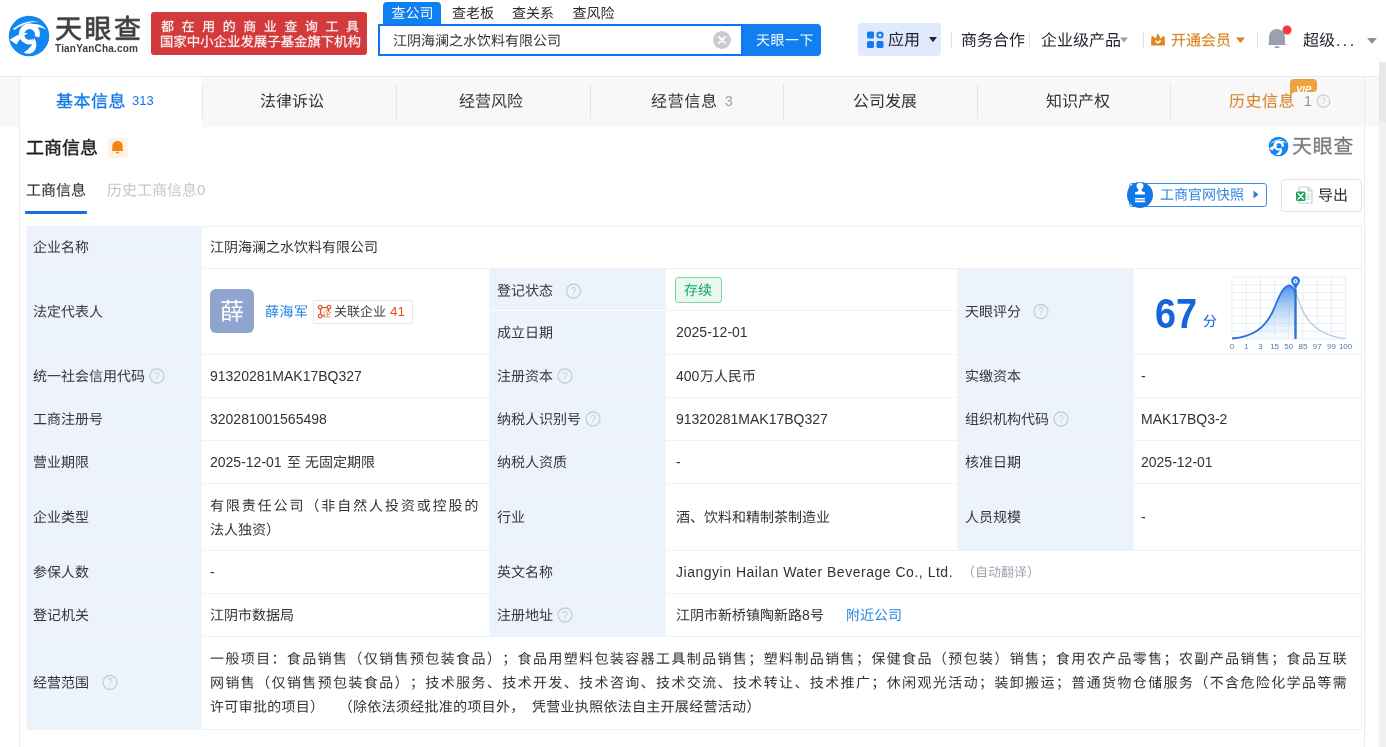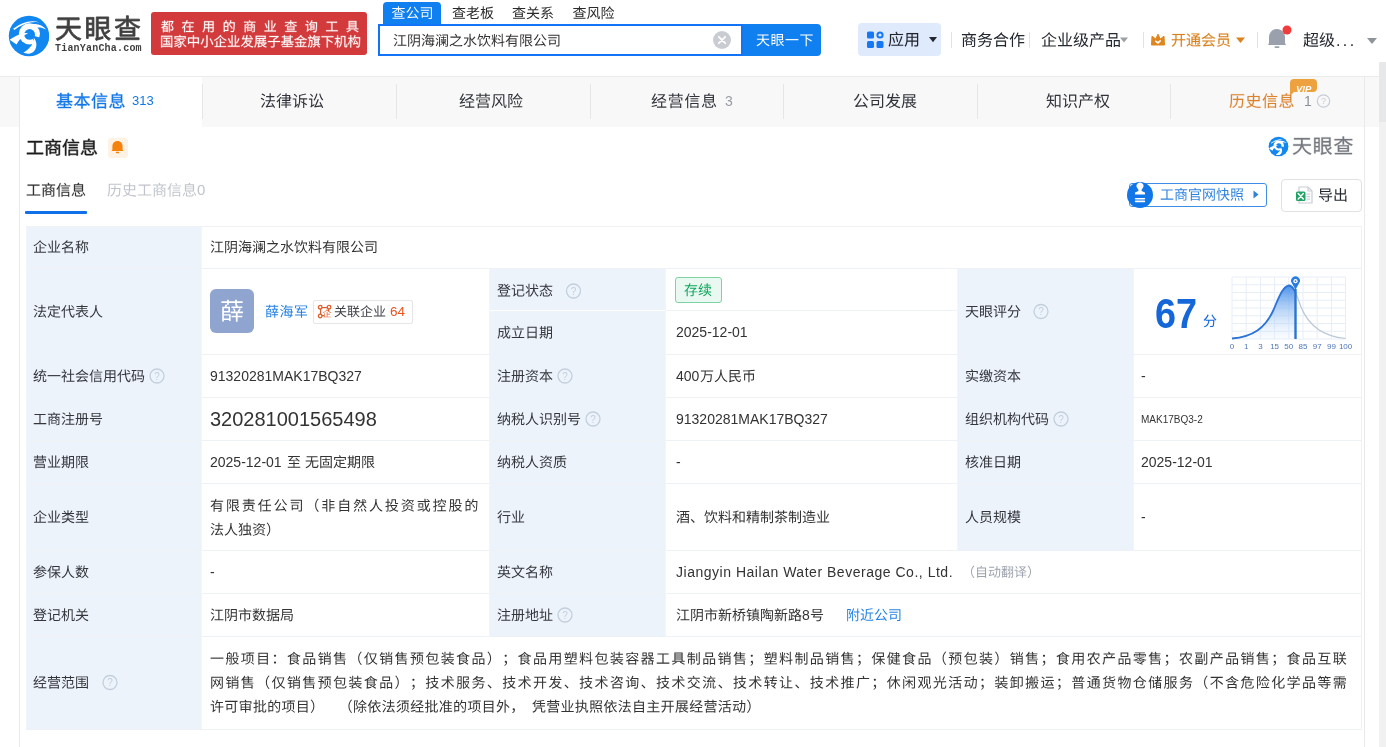--- a/index.html
+++ b/index.html
@@ -62,42 +62,42 @@
 <div style="position:absolute;left:665px;top:268.5px;width:1px;height:368px;background:#f3f5f8;"></div>
 <div style="position:absolute;left:957px;top:268.5px;width:1px;height:282px;background:#f3f5f8;"></div>
 <div style="position:absolute;left:1133px;top:268.5px;width:1px;height:282px;background:#f3f5f8;"></div>
 <div style="position:absolute;left:1361px;top:226px;width:1px;height:503.5px;background:#eef1f5;"></div>
 <div style="position:absolute;left:26px;top:226px;width:1px;height:503.5px;background:#f3f5f8;"></div>
 <div style="position:absolute;left:26px;top:225.5px;width:1336px;height:1px;background:#eef1f5;"></div>
 <div style="position:absolute;left:26px;top:729px;width:1336px;height:1px;background:#eef1f5;"></div>
 <div style="position:absolute;left:210px;top:289px;width:44px;height:44px;background:#8fa4cf;border-radius:6px;"></div>
 <div style="position:absolute;left:313px;top:300px;width:100px;height:24px;background:#fff;border:1px solid #e6e6e6;border-radius:2px;box-sizing:border-box;"></div>
 <div style="position:absolute;left:675px;top:277px;width:47px;height:26px;background:#e9f8f0;border:1px solid #7ed3a2;border-radius:3px;box-sizing:border-box;"></div>
-<div class="t" style="left:55px;top:42.5px;font-size:10px;color:#3f3f3f;line-height:12px;font-weight:700;letter-spacing:0.2px;font-family:Liberation Mono, monospace;">TianYanCha.com</div>
+<div class="t" style="left:55px;top:42.5px;font-size:10px;color:#3f3f3f;line-height:12px;font-weight:700;letter-spacing:0.2px;">TianYanCha.com</div>
 <div class="t" style="left:1336px;top:30.5px;font-size:16px;color:#23272f;line-height:19px;letter-spacing:2.4px;">...</div>
 <div class="t" style="left:132px;top:92.5px;font-size:13px;color:#1277e8;line-height:16px;">313</div>
 <div class="t" style="left:725px;top:92.5px;font-size:14px;color:#999da6;line-height:17px;">3</div>
 <div class="t" style="left:1304px;top:93px;font-size:14px;color:#8b9099;line-height:17px;">1</div>
 <div class="t" style="left:197px;top:181px;font-size:15px;color:#bfc3cb;line-height:18px;">0</div>
 <div class="t" style="left:210px;top:367.5px;font-size:14px;color:#333;line-height:17px;">91320281MAK17BQ327</div>
 <div class="t" style="left:676px;top:367.5px;font-size:14px;color:#333;line-height:17px;">400</div>
 <div class="t" style="left:1141px;top:367.5px;font-size:14px;color:#333;line-height:17px;">-</div>
-<div class="t" style="left:210px;top:410.5px;font-size:20px;color:#333;line-height:17px;">320281001565498</div>
+<div class="t" style="left:210px;top:410.5px;font-size:14px;color:#333;line-height:17px;">320281001565498</div>
 <div class="t" style="left:676px;top:410.5px;font-size:14px;color:#333;line-height:17px;">91320281MAK17BQ327</div>
-<div class="t" style="left:1141px;top:410.5px;font-size:10px;color:#333;line-height:17px;">MAK17BQ3-2</div>
+<div class="t" style="left:1141px;top:410.5px;font-size:14px;color:#333;line-height:17px;">MAK17BQ3-2</div>
 <div class="t" style="left:210px;top:453.5px;font-size:14px;color:#333;line-height:17px;">2025-12-01</div>
 <div class="t" style="left:676px;top:453.5px;font-size:14px;color:#333;line-height:17px;">-</div>
 <div class="t" style="left:1141px;top:453.5px;font-size:14px;color:#333;line-height:17px;">2025-12-01</div>
 <div class="t" style="left:1141px;top:508.5px;font-size:14px;color:#333;line-height:17px;">-</div>
 <div class="t" style="left:210px;top:563.5px;font-size:14px;color:#333;line-height:17px;">-</div>
 <div class="t" style="left:676px;top:563.5px;font-size:14px;color:#333;line-height:17px;letter-spacing:0.52px;">Jiangyin Hailan Water Beverage Co., Ltd.</div>
 <div class="t" style="left:802px;top:606.5px;font-size:14px;color:#333;line-height:17px;">8</div>
 <div class="t" style="left:676px;top:324px;font-size:14px;color:#333;line-height:17px;">2025-12-01</div>
 <div class="t" style="left:1155px;top:287px;font-size:43px;color:#1567d9;line-height:52px;font-weight:700;transform:scaleX(0.88);transform-origin:left center;">67</div>
-<div class="t" style="left:390px;top:303.5px;font-size:13.5px;color:#e8541e;line-height:16px;">64</div>
+<div class="t" style="left:390px;top:303.5px;font-size:13.5px;color:#e8541e;line-height:16px;">41</div>
 <svg id="ov" width="1386" height="747" viewBox="0 0 1386 747">
     <defs>
       <path id="g0" d="M273 -56 341 2C279 75 189 166 117 224L52 167C123 109 209 23 273 -56Z"></path>
       <path id="g1" d="M44 431V349H960V431Z"></path>
       <path id="g2" d="M62 765V691H333C326 434 312 123 34 -24C53 -38 77 -62 89 -82C287 28 361 217 390 414H767C752 147 735 37 705 9C693 -2 681 -4 657 -3C631 -3 558 -3 483 4C498 -17 508 -48 509 -70C578 -74 648 -75 686 -72C724 -70 749 -62 772 -36C811 5 829 126 846 450C847 460 847 487 847 487H399C406 556 409 625 411 691H939V765Z"></path>
       <path id="g3" d="M55 766V691H441V-79H520V451C635 389 769 306 839 250L892 318C812 379 653 469 534 527L520 511V691H946V766Z"></path>
       <path id="g4" d="M559 478C678 398 828 280 899 203L960 261C885 338 733 450 615 526ZM69 770V693H514C415 522 243 353 44 255C60 238 83 208 95 189C234 262 358 365 459 481V-78H540V584C566 619 589 656 610 693H931V770Z"></path>
       <path id="g5" d="M854 607C814 497 743 351 688 260L750 228C806 321 874 459 922 575ZM82 589C135 477 194 324 219 236L294 264C266 352 204 499 152 610ZM585 827V46H417V828H340V46H60V-28H943V46H661V827Z"></path>
       <path id="g6" d="M458 840V661H96V186H171V248H458V-79H537V248H825V191H902V661H537V840ZM171 322V588H458V322ZM825 322H537V588H825Z"></path>
       <path id="g7" d="M374 795C435 750 505 686 545 640H103V567H459V347H149V274H459V27H56V-46H948V27H540V274H856V347H540V567H897V640H572L620 675C580 722 499 790 435 836Z"></path>

